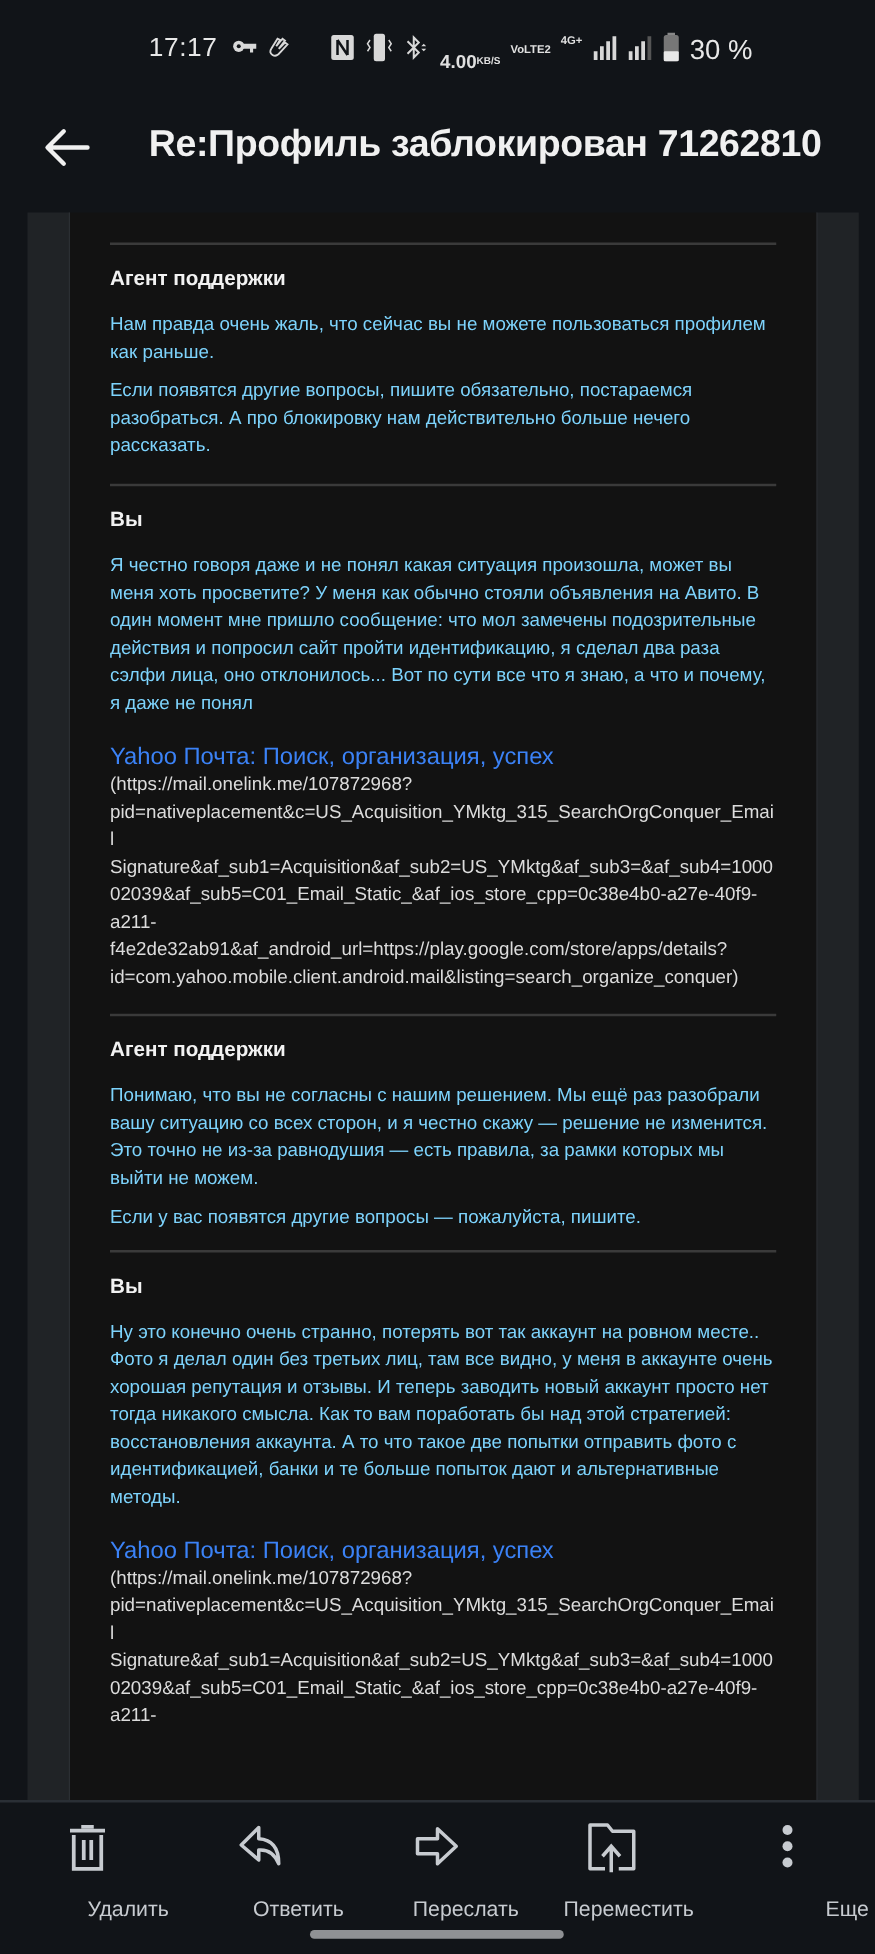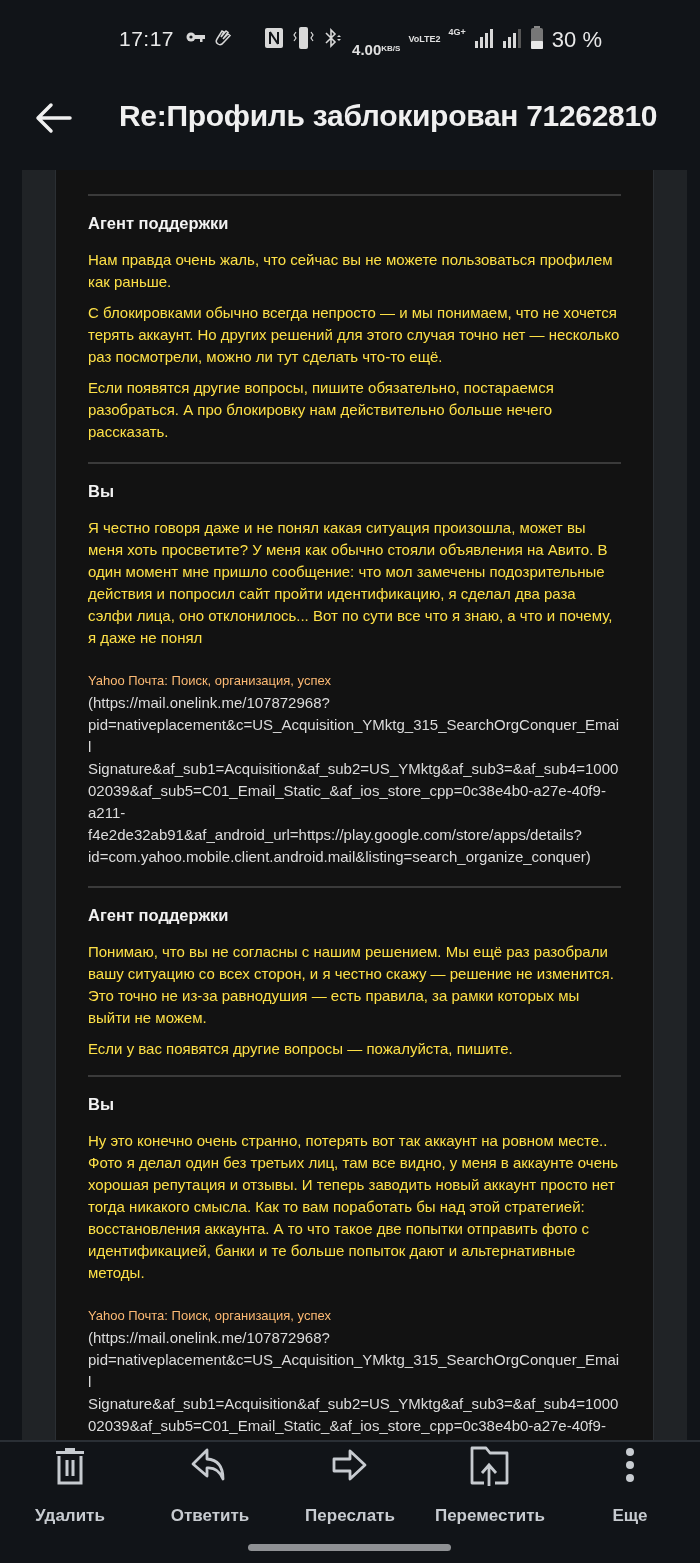--- a/index.html
+++ b/index.html
@@ -30,27 +30,27 @@
 
   
   .frame-left { position: absolute; left: 22px; top: 170px; width: 33px; height: 1270px; background: #202326; border-right: 1px solid #2b2f33; }
   .frame-right { position: absolute; left: 653px; top: 170px; width: 33px; height: 1270px; background: #202326; border-left: 1px solid #2b2f33; }
   .content { position: absolute; left: 56px; top: 170px; width: 597px; height: 1270px; background: #121212; overflow: hidden; }
   .thread { position: absolute; left: 32px; top: 24px; width: 533px; }
 
   .msg { padding-bottom: 10px; }
   .divider { height: 2px; background: #3a3a3a; margin: 0 0 0 0; }
   .author { font-size: 16.5px; font-weight: bold; color: #f2f2f2; margin: 18px 0 16px 0; }
-  .para { font-size: 15px; line-height: 22px; color: #fde047; margin: 0 0 9px 0; }
-  .link { font-size: 13px; line-height: 22px; color: #fdba74; margin-top: 21px; cursor: pointer; }
+  .para { font-size: 15px; line-height: 22px; color: #7dd3fc; margin: 0 0 9px 0; }
+  .link { font-size: 19px; line-height: 22px; color: #3b82f6; margin-top: 21px; cursor: pointer; }
   .url { font-size: 15px; line-height: 22px; color: #dcdcdc; word-break: break-all; }
 
   
   .bottombar { position: absolute; left: 0; top: 1440px; width: 700px; height: 123px; background: #111418; border-top: 2px solid #2a2f35; }
-  .action { position: absolute; top: 4px; width: 130px; text-align: center; cursor: pointer; font-weight: bold; }
+  .action { position: absolute; top: 16px; width: 130px; text-align: right; cursor: pointer; }
   .action svg { display: block; margin: 0 auto; }
   .action-label { font-size: 17px; color: #c7cbd0; margin-top: 20px; }
   .home-indicator { position: absolute; left: 248px; top: 1544px; width: 203px; height: 7px; border-radius: 4px; background: #8f9194; }
 </style>
 </head>
 <body>
 
 <div class="statusbar">
   <span class="sb-time">17:17</span>
   <span class="sb-icon sb-key">
@@ -134,21 +134,20 @@
 <div class="frame-left"></div>
 <div class="frame-right"></div>
 
 <div class="content">
   <div class="thread">
 
     <div class="msg">
       <div class="divider"></div>
       <div class="author">Агент поддержки</div>
       <p class="para">Нам правда очень жаль, что сейчас вы не можете пользоваться профилем как раньше.</p>
-      <p class="para">С блокировками обычно всегда непросто — и мы понимаем, что не хочется терять аккаунт. Но других решений для этого случая точно нет — несколько раз посмотрели, можно ли тут сделать что-то ещё.</p>
       <p class="para">Если появятся другие вопросы, пишите обязательно, постараемся разобраться. А про блокировку нам действительно больше нечего рассказать.</p>
     </div>
 
     <div class="msg" style="padding-bottom:18px;">
       <div class="divider"></div>
       <div class="author">Вы</div>
       <p class="para">Я честно говоря даже и не понял какая ситуация произошла, может вы меня хоть просветите? У меня как обычно стояли объявления на Авито. В один момент мне пришло сообщение: что мол замечены подозрительные действия и попросил сайт пройти идентификацию, я сделал два раза сэлфи лица, оно отклонилось... Вот по сути все что я знаю, а что и почему, я даже не понял</p>
       <div class="link">Yahoo Почта: Поиск, организация, успех</div>
       <div class="url">
         <div>(https://mail.onelink.me/107872968?</div>

